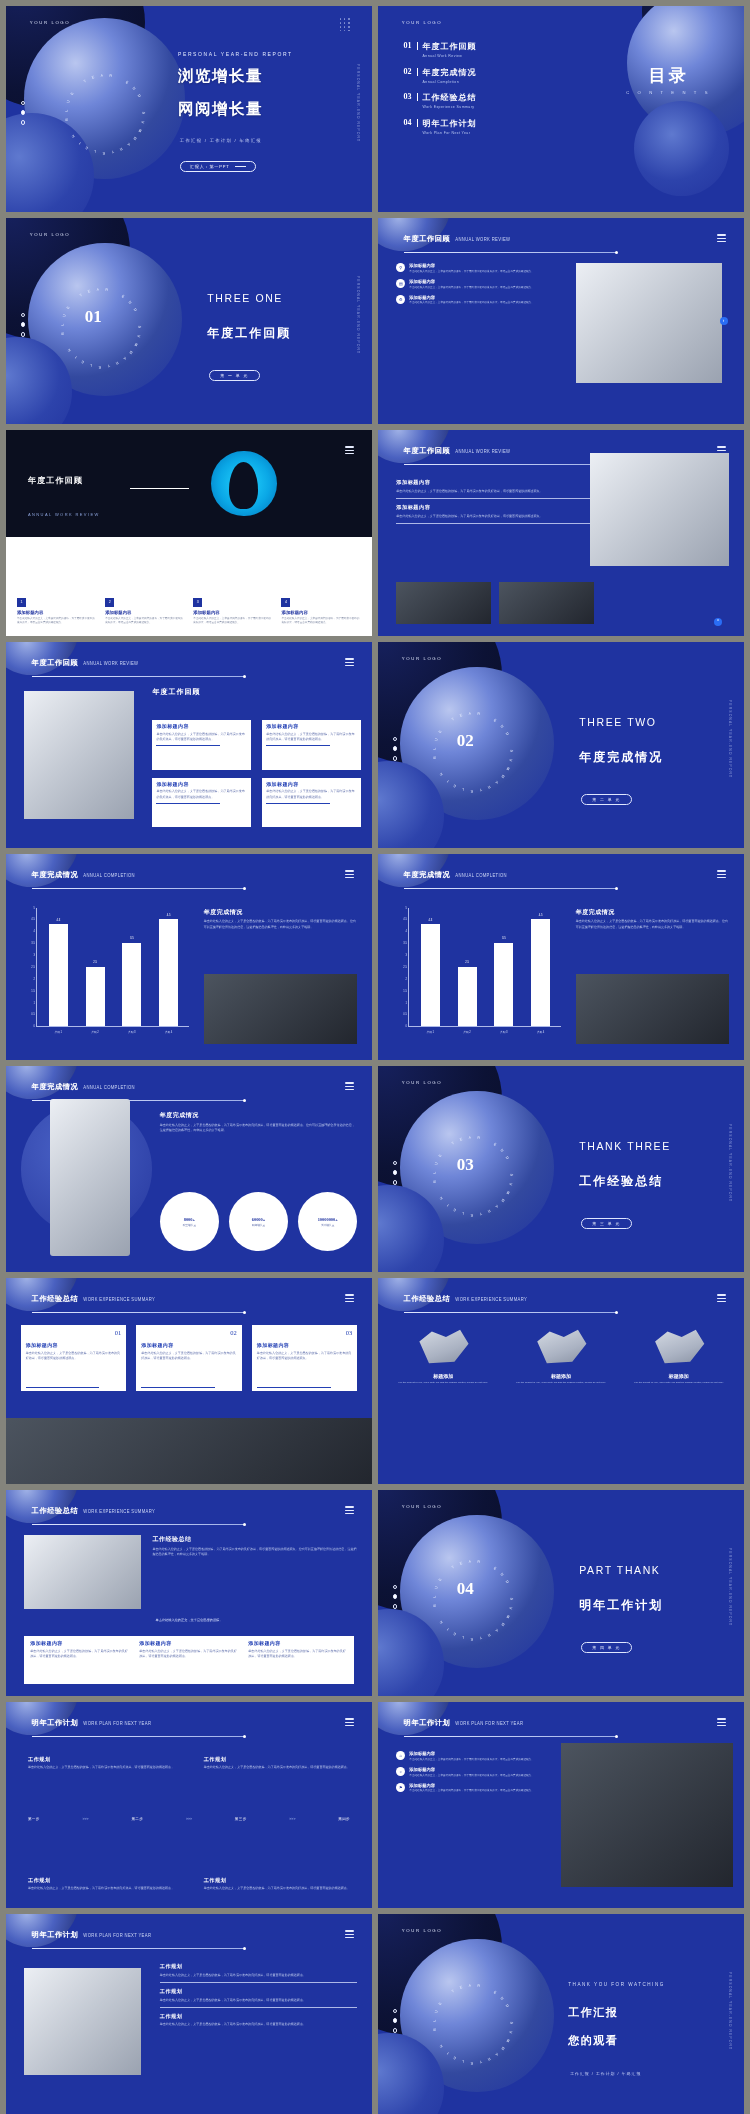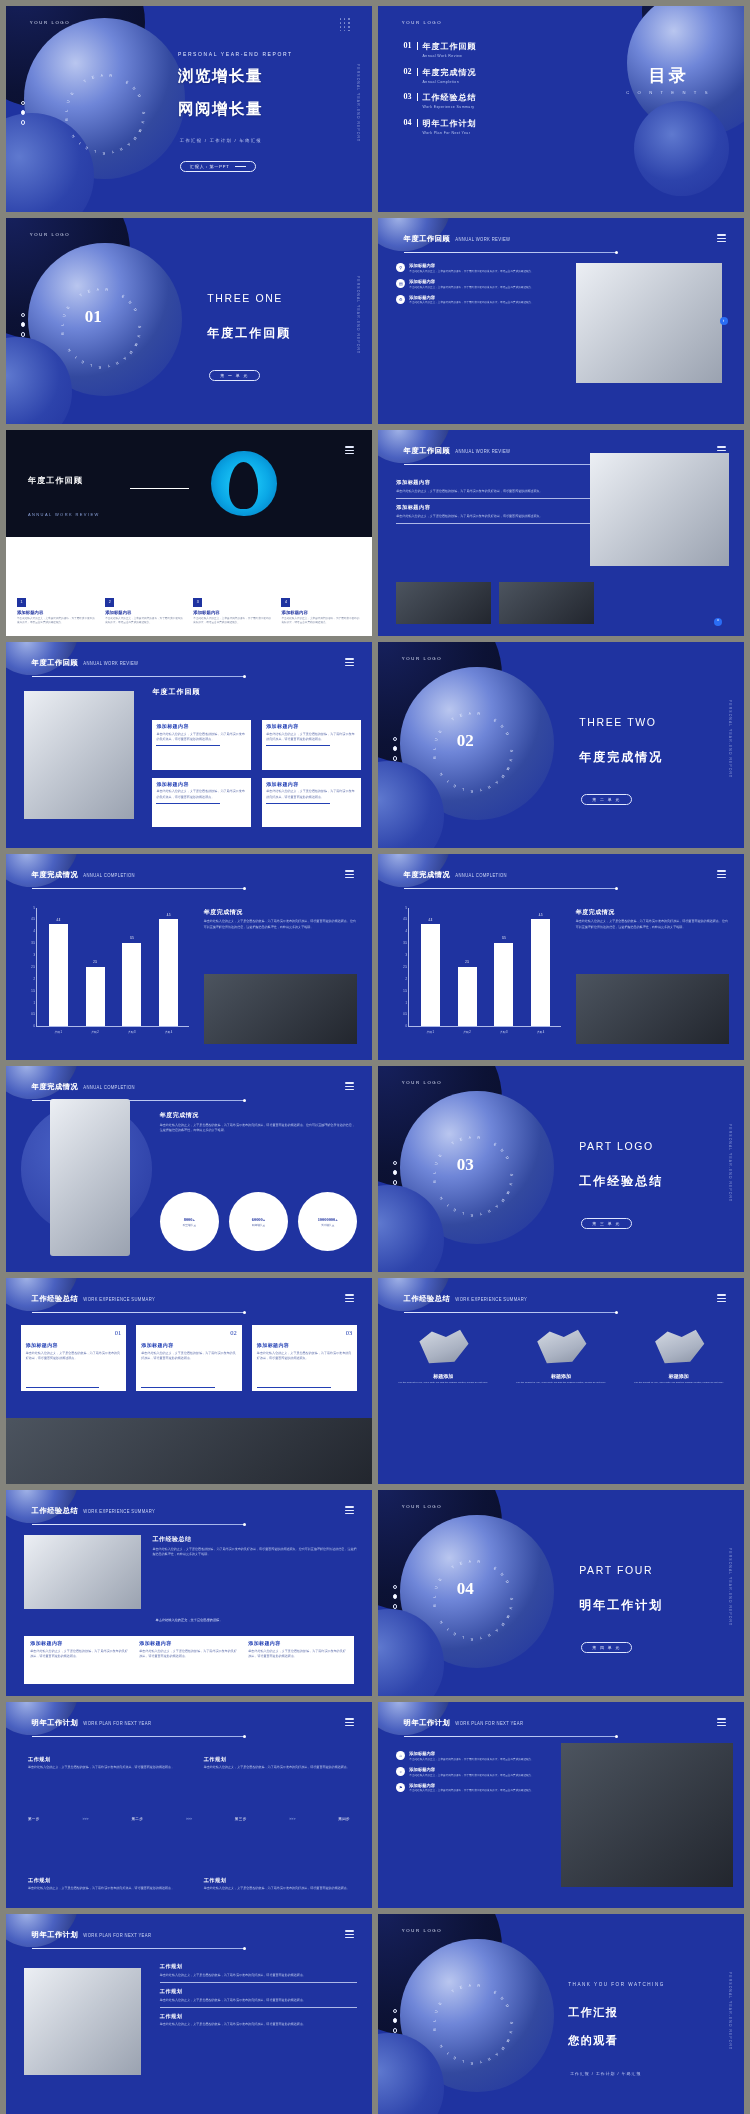--- a/index.html
+++ b/index.html
@@ -643,21 +643,21 @@
           <span style="transform: rotate(253.333deg) translate(0px, 40.5px) rotate(180deg);"> </span>
           <span style="transform: rotate(266.667deg) translate(0px, 40.5px) rotate(180deg);">S</span>
           <span style="transform: rotate(280deg) translate(0px, 40.5px) rotate(180deg);">U</span>
           <span style="transform: rotate(293.333deg) translate(0px, 40.5px) rotate(180deg);">M</span>
           <span style="transform: rotate(306.667deg) translate(0px, 40.5px) rotate(180deg);">M</span>
           <span style="transform: rotate(320deg) translate(0px, 40.5px) rotate(180deg);">A</span>
           <span style="transform: rotate(333.333deg) translate(0px, 40.5px) rotate(180deg);">R</span>
           <span style="transform: rotate(346.667deg) translate(0px, 40.5px) rotate(180deg);">Y</span>
         </div>
     <div class="sec-no">03</div>
-    <div class="sec-label">PART LOGO</div>
+    <div class="sec-label">THANK THREE</div>
     <div class="sec-cn">工作经验总结</div>
     <div class="sec-pill">第 三 单 元</div>
     <div class="vside">PERSONAL YEAR-END REPORT</div>
   </div>
 
   <div class="slide">
     <div class="corner-blob"></div>
     <div class="shead">
       <span class="cn">工作经验总结</span>
       <span class="en">WORK EXPERIENCE SUMMARY</span>
@@ -789,21 +789,21 @@
           <span style="transform: rotate(253.333deg) translate(0px, 40.5px) rotate(180deg);"> </span>
           <span style="transform: rotate(266.667deg) translate(0px, 40.5px) rotate(180deg);">S</span>
           <span style="transform: rotate(280deg) translate(0px, 40.5px) rotate(180deg);">U</span>
           <span style="transform: rotate(293.333deg) translate(0px, 40.5px) rotate(180deg);">M</span>
           <span style="transform: rotate(306.667deg) translate(0px, 40.5px) rotate(180deg);">M</span>
           <span style="transform: rotate(320deg) translate(0px, 40.5px) rotate(180deg);">A</span>
           <span style="transform: rotate(333.333deg) translate(0px, 40.5px) rotate(180deg);">R</span>
           <span style="transform: rotate(346.667deg) translate(0px, 40.5px) rotate(180deg);">Y</span>
         </div>
     <div class="sec-no">04</div>
-    <div class="sec-label">PART FOUR</div>
+    <div class="sec-label">PART THANK</div>
     <div class="sec-cn">明年工作计划</div>
     <div class="sec-pill">第 四 单 元</div>
     <div class="vside">PERSONAL YEAR-END REPORT</div>
   </div>
 
   <div class="slide">
     <div class="corner-blob"></div>
     <div class="shead">
       <span class="cn">明年工作计划</span>
       <span class="en">WORK PLAN FOR NEXT YEAR</span>

